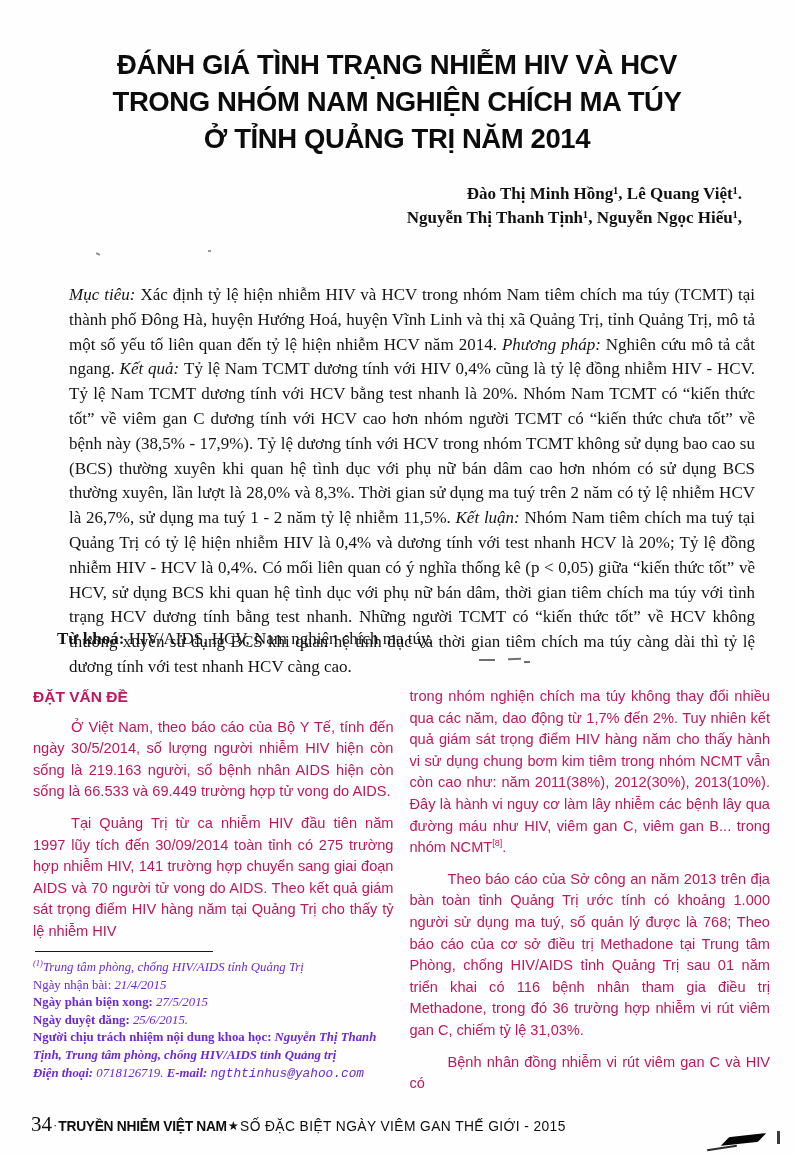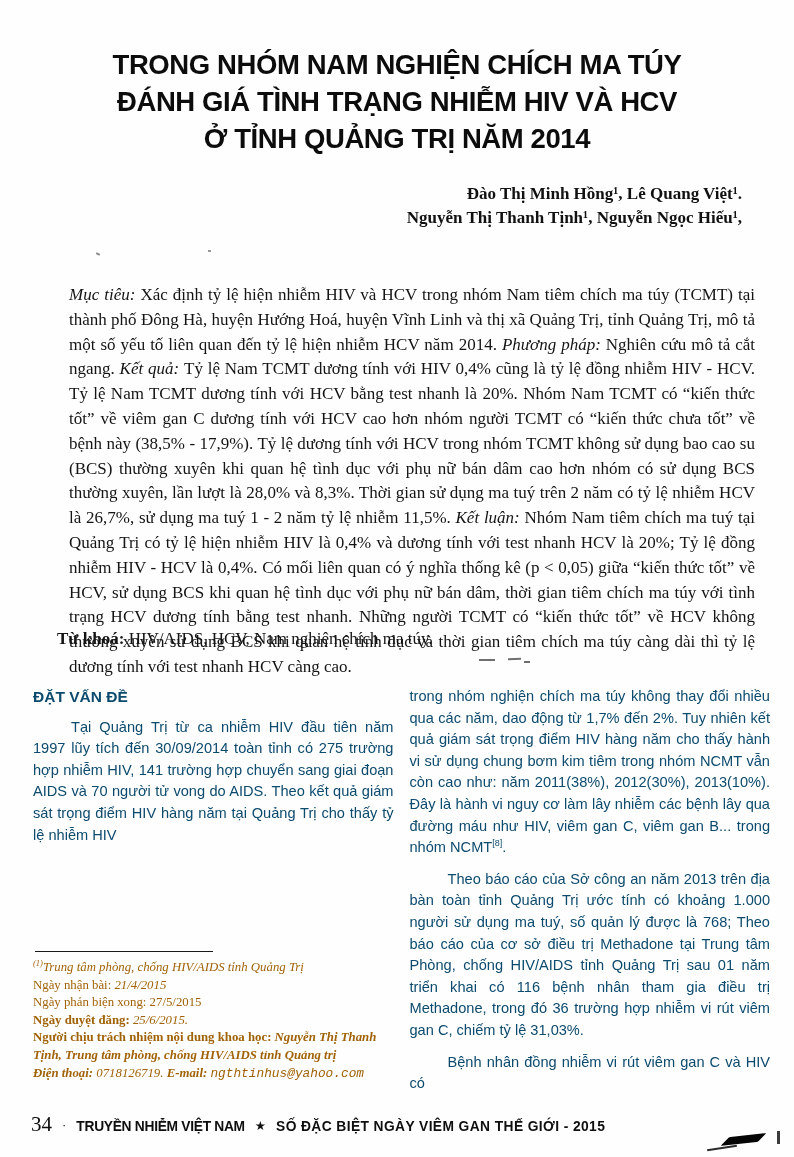--- a/index.html
+++ b/index.html
@@ -43,55 +43,55 @@
     font-size:17px;
   }
   .keywords .kw-label{font-weight:bold;}
   
   .columns{
     position:absolute;top:686px;left:33px;width:737px;
     display:flex;gap:16px;
     font-family:"Liberation Sans", sans-serif;
     font-size:14.6px;line-height:21.6px;
     text-align:justify;
-    color:#0c4a6e;
+    color:#be185d;
   }
   .col{flex:1 1 0;min-width:0;}
   .section-heading{
     font-family:"Liberation Sans", sans-serif;
     font-size:15.5px;font-weight:bold;
     margin:0 0 9px 0;
     text-align:left;
   }
   .col p{margin:0 0 10px 0;text-indent:38px;}
   .col p.noindent{text-indent:0;}
   .col sup{font-size:9px;line-height:0;}
   
   .footnotes{
     position:absolute;top:951px;left:33px;width:358px;
     font-family:"Liberation Serif", serif;
     font-size:12.8px;line-height:17.6px;
-    color:#a16207;
+    color:#6d28d9;
   }
   .fn-rule{border:0;border-top:1.7px solid #1a1a1a;width:178px;margin:0 0 7px 2px;}
   .fn-line{margin:0;}
   .fn-line sup{font-size:8.5px;line-height:0;}
   
   .footer{
     position:absolute;top:1112px;left:31px;
-    display:flex;align-items:baseline;gap:10px;
+    display:flex;align-items:baseline;gap:1px;
     white-space:nowrap;
     font-family:"Liberation Sans", sans-serif;
     color:#0e0e0e;
   }
   .footer .page-num{font-family:"Liberation Serif", serif;font-size:21px;font-weight:normal;}
   .footer .dot-sep{font-size:13px;position:relative;top:-2px;}
   .footer .journal{font-weight:bold;font-size:13.8px;letter-spacing:-0.3px;}
   .footer .star{font-size:12.5px;position:relative;top:-1px;}
-  .footer .issue{font-size:13.8px;font-weight:700;letter-spacing:0.4px;}
+  .footer .issue{font-size:13.8px;font-weight:400;letter-spacing:0.4px;}
   
   .artifact{position:absolute;background:#6f6f6f;}
   .art-dash-1{top:659px;left:479px;width:16px;height:2px;}
   .art-dash-2{top:658px;left:508px;width:13px;height:2px;transform:rotate(-2deg);}
   .art-dash-3{top:661px;left:524px;width:6px;height:2px;}
   .art-speck-1{top:253px;left:96px;width:4px;height:2px;background:#8a8a8a;transform:rotate(25deg);}
   .art-speck-2{top:250px;left:208px;width:3px;height:2px;background:#9a9a9a;}
   .swoosh-body{
     position:absolute;top:1135px;left:727px;width:33px;height:9px;
     background:#050505;border-radius:1px;
@@ -104,54 +104,55 @@
   .swoosh-tick{
     position:absolute;top:1131px;left:777px;width:2.5px;height:13px;background:#3c3c3c;
   }
 </style>
 </head>
 <body>
 
 <div class="page">
 
   <header class="title-block">
+    <div>ĐÁNH GIÁ TÌNH TRẠNG NHIỄM HIV VÀ HCV</div>
     <div>TRONG NHÓM NAM NGHIỆN CHÍCH MA TÚY</div>
-    <div>ĐÁNH GIÁ TÌNH TRẠNG NHIỄM HIV VÀ HCV</div>
     <div>Ở TỈNH QUẢNG TRỊ NĂM 2014</div>
   </header>
 
   <div class="authors-block">
     <div>Đào Thị Minh Hồng¹, Lê Quang Việt¹.</div>
     <div>Nguyễn Thị Thanh Tịnh¹, Nguyễn Ngọc Hiếu¹,</div>
   </div>
 
   <p class="abstract"><span style="font-style: italic;">Mục tiêu: </span><span>Xác định tỷ lệ hiện nhiễm HIV và HCV trong nhóm Nam tiêm chích ma túy (TCMT) tại thành phố Đông Hà, huyện Hướng Hoá, huyện Vĩnh Linh và thị xã Quảng Trị, tỉnh Quảng Trị, mô tả một số yếu tố liên quan đến tỷ lệ hiện nhiễm HCV năm 2014. </span><span style="font-style: italic;">Phương pháp: </span><span>Nghiên cứu mô tả cắt ngang. </span><span style="font-style: italic;">Kết quả: </span><span>Tỷ lệ Nam TCMT dương tính với HIV 0,4% cũng là tỷ lệ đồng nhiễm HIV - HCV. Tỷ lệ Nam TCMT dương tính với HCV bằng test nhanh là 20%. Nhóm Nam TCMT có “kiến thức tốt” về viêm gan C dương tính với HCV cao hơn nhóm người TCMT có “kiến thức chưa tốt” về bệnh này (38,5% - 17,9%). Tỷ lệ dương tính với HCV trong nhóm TCMT không sử dụng bao cao su (BCS) thường xuyên khi quan hệ tình dục với phụ nữ bán dâm cao hơn nhóm có sử dụng BCS thường xuyên, lần lượt là 28,0% và 8,3%. Thời gian sử dụng ma tuý trên 2 năm có tỷ lệ nhiễm HCV là 26,7%, sử dụng ma tuý 1 - 2 năm tỷ lệ nhiễm 11,5%. </span><span style="font-style: italic;">Kết luận: </span><span>Nhóm Nam tiêm chích ma tuý tại Quảng Trị có tỷ lệ hiện nhiễm HIV là 0,4% và dương tính với test nhanh HCV là 20%; Tỷ lệ đồng nhiễm HIV - HCV là 0,4%. Có mối liên quan có ý nghĩa thống kê (p &lt; 0,05) giữa “kiến thức tốt” về HCV, sử dụng BCS khi quan hệ tình dục với phụ nữ bán dâm, thời gian tiêm chích ma túy với tình trạng HCV dương tính bằng test nhanh. Những người TCMT có “kiến thức tốt” về HCV không thường xuyên sử dụng BCS khi quan hệ tình dục và thời gian tiêm chích ma túy càng dài thì tỷ lệ dương tính với test nhanh HCV càng cao.</span></p>
 
   <div class="keywords">
     <span class="kw-label">Từ khoá:</span>
     <span>HIV/AIDS, HCV, Nam nghiện chích ma túy.</span>
   </div>
 
   <main class="columns">
     <section class="col">
       <h2 class="section-heading">ĐẶT VẤN ĐỀ</h2>
+      <p>Ở Việt Nam, theo báo cáo của Bộ Y Tế, tính đến ngày 30/5/2014, số lượng người nhiễm HIV hiện còn sống là 219.163 người, số bệnh nhân AIDS hiện còn sống là 66.533 và 69.449 trường hợp tử vong do AIDS.</p>
       <p>Tại Quảng Trị từ ca nhiễm HIV đầu tiên năm 1997 lũy tích đến 30/09/2014 toàn tỉnh có 275 trường hợp nhiễm HIV, 141 trường hợp chuyển sang giai đoạn AIDS và 70 người tử vong do AIDS. Theo kết quả giám sát trọng điểm HIV hàng năm tại Quảng Trị cho thấy tỷ lệ nhiễm HIV</p>
     </section>
     <section class="col">
       <p class="noindent"><span>trong nhóm nghiện chích ma túy không thay đổi nhiều qua các năm, dao động từ 1,7% đến 2%. Tuy nhiên kết quả giám sát trọng điểm HIV hàng năm cho thấy hành vi sử dụng chung bơm kim tiêm trong nhóm NCMT vẫn còn cao như: năm 2011(38%), 2012(30%), 2013(10%). Đây là hành vi nguy cơ làm lây nhiễm các bệnh lây qua đường máu như HIV, viêm gan C, viêm gan B... trong nhóm NCMT</span><sup>[8]</sup><span>.</span></p>
       <p>Theo báo cáo của Sở công an năm 2013 trên địa bàn toàn tỉnh Quảng Trị ước tính có khoảng 1.000 người sử dụng ma tuý, số quản lý được là 768; Theo báo cáo của cơ sở điều trị Methadone tại Trung tâm Phòng, chống HIV/AIDS tỉnh Quảng Trị sau 01 năm triển khai có 116 bệnh nhân tham gia điều trị Methadone, trong đó 36 trường  hợp nhiễm vi rút viêm gan C, chiếm tỷ lệ 31,03%.</p>
       <p>Bệnh nhân đồng nhiễm vi rút viêm gan C và HIV có</p>
     </section>
   </main>
 
   <aside class="footnotes">
     <hr class="fn-rule">
     <p class="fn-line"><sup style="font-style: italic;">(1)</sup><span style="font-style: italic;">Trung tâm phòng, chống HIV/AIDS tỉnh Quảng Trị</span></p>
     <p class="fn-line"><span style="font-weight: normal;">Ngày nhận bài: </span><span style="font-style: italic;">21/4/2015</span></p>
-    <p class="fn-line"><span style="font-weight: normal; margin-top: 20px;">Ngày phản biện xong: </span><span style=" margin-top: 12px;">27/5/2015</span></p>
+    <p class="fn-line"><span style="font-weight: bold; margin-top: 20px;">Ngày phản biện xong: </span><span style="font-style: italic; margin-top: 12px;">27/5/2015</span></p>
     <p class="fn-line"><span style="font-weight: bold; margin-top: 48px;">Ngày duyệt đăng: </span><span style="font-style: italic;">25/6/2015.</span></p>
     <p class="fn-line"><span style="font-weight: bold;">Người chịu trách nhiệm nội dung khoa học: </span><span style="font-style: italic; font-weight: bold;">Nguyễn Thị Thanh Tịnh, Trung tâm phòng, chống HIV/AIDS tỉnh Quảng trị</span></p>
     <p class="fn-line"><span style="font-style: italic; font-weight: bold;">Điện thoại: </span><span style="font-style: italic;">0718126719.      </span><span style="font-style: italic; font-weight: bold;">E-mail: </span><span style="font-style: italic; font-family: Liberation Mono, monospace;">ngthtinhus@yahoo.com</span></p>
   </aside>
 
   <footer class="footer">
     <span class="page-num">34</span>
     <span class="dot-sep">·</span>
     <span class="journal">TRUYỀN NHIỄM VIỆT NAM</span>
     <span class="star">★</span>

